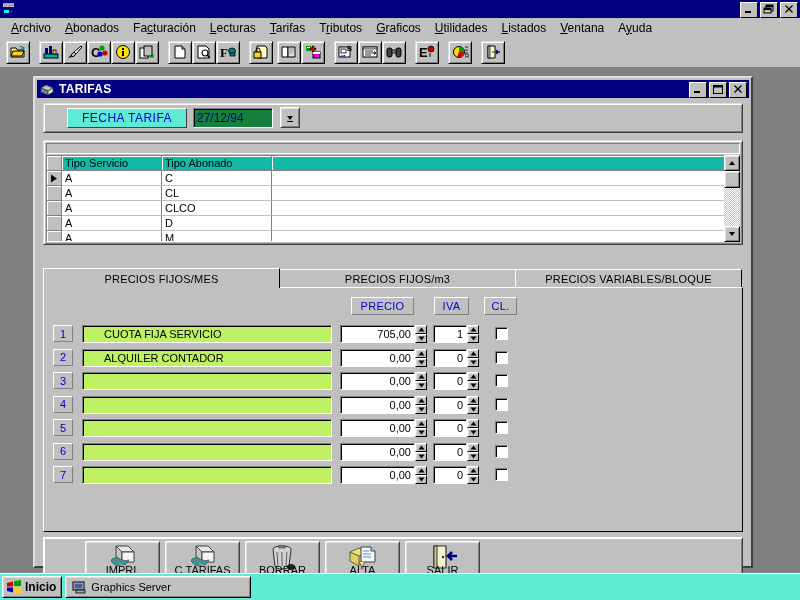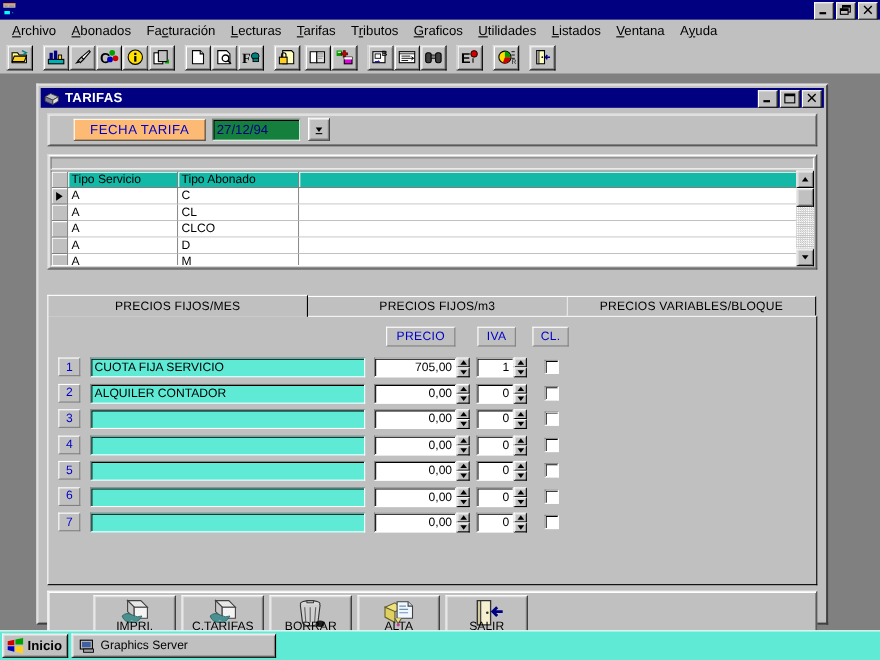--- a/index.html
+++ b/index.html
@@ -89,21 +89,21 @@
 
   
   .panel {
     background:#c0c0c0;
     border-top:1px solid #dfdfdf; border-left:1px solid #dfdfdf;
     border-right:1px solid #404040; border-bottom:1px solid #404040;
     box-shadow: inset 1px 1px 0 #fff, inset -1px -1px 0 #808080;
     box-sizing:border-box;
   }
   .fld-btn {
-    background:#fdba74; color:#0000c8; font-size:12px;
+    background:#5eead4; color:#0000c8; font-size:12px;
     display:flex; align-items:center; justify-content:center;
     border-top:1px solid #fff; border-left:1px solid #fff;
     border-right:1px solid #404040; border-bottom:1px solid #404040;
     box-sizing:border-box; letter-spacing:0.5px;
   }
   .cyanfield {
     background:#15803d; color:#000080; font-size:12px;
     display:flex; align-items:center; padding-left:3px;
     border-top:1px solid #808080; border-left:1px solid #808080;
     border-right:1px solid #fff; border-bottom:1px solid #fff;
@@ -213,22 +213,22 @@
     box-sizing:border-box; letter-spacing:0.3px;
   }
   .rownum {
     background:#c0c0c0; color:#0000c8; font-size:11px;
     display:flex; align-items:center; justify-content:center;
     border-top:1px solid #fff; border-left:1px solid #fff;
     border-right:1px solid #808080; border-bottom:1px solid #808080;
     box-sizing:border-box;
   }
   .txtfield {
-    background:#5eead4; color:#000; font-size:11px;
-    display:flex; align-items:center; padding-left:3px;
+    background:#bef264; color:#000; font-size:11px;
+    display:flex; align-items:center; padding-left:21px;
     border-top:1px solid #808080; border-left:1px solid #808080;
     border-right:1px solid #fff; border-bottom:1px solid #fff;
     box-shadow: inset 1px 1px 0 #000;
     box-sizing:border-box; white-space:nowrap; overflow:hidden;
   }
   .numfield {
     background:#fff; color:#000; font-size:11px;
     display:flex; align-items:center; justify-content:flex-end; padding-right:3px;
     border-top:1px solid #808080; border-left:1px solid #808080;
     border-right:1px solid #fff; border-bottom:1px solid #fff;

